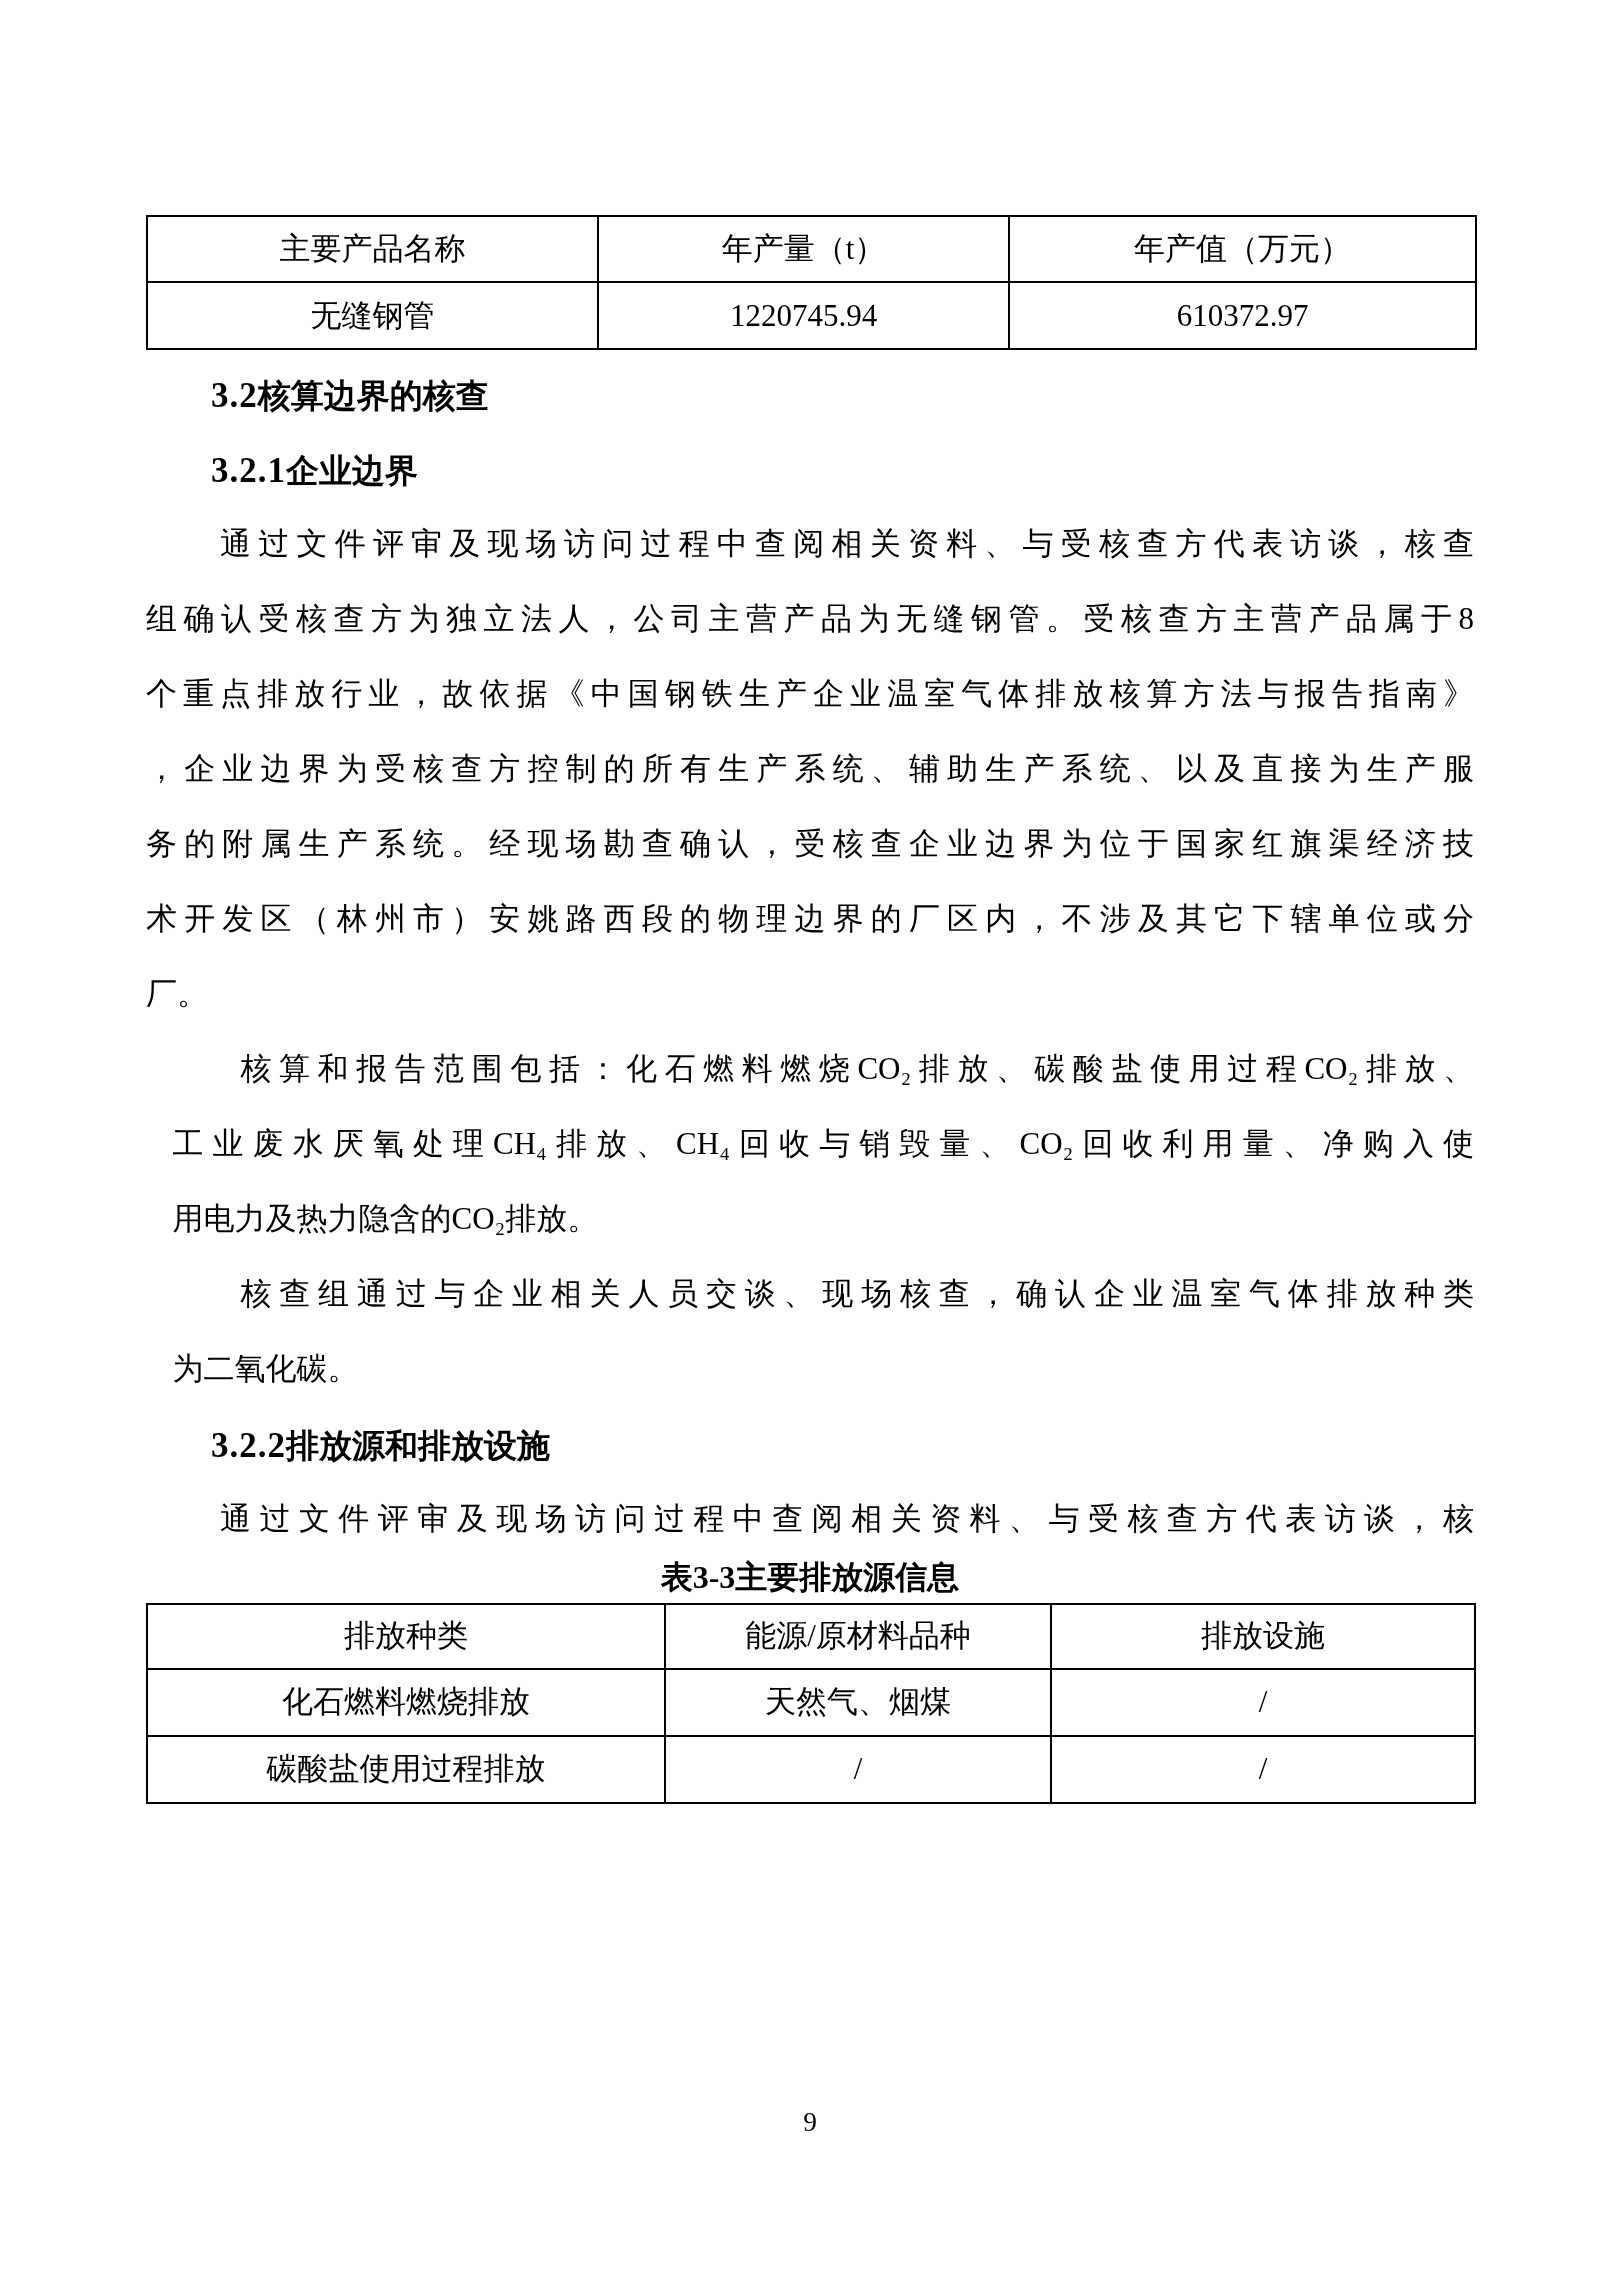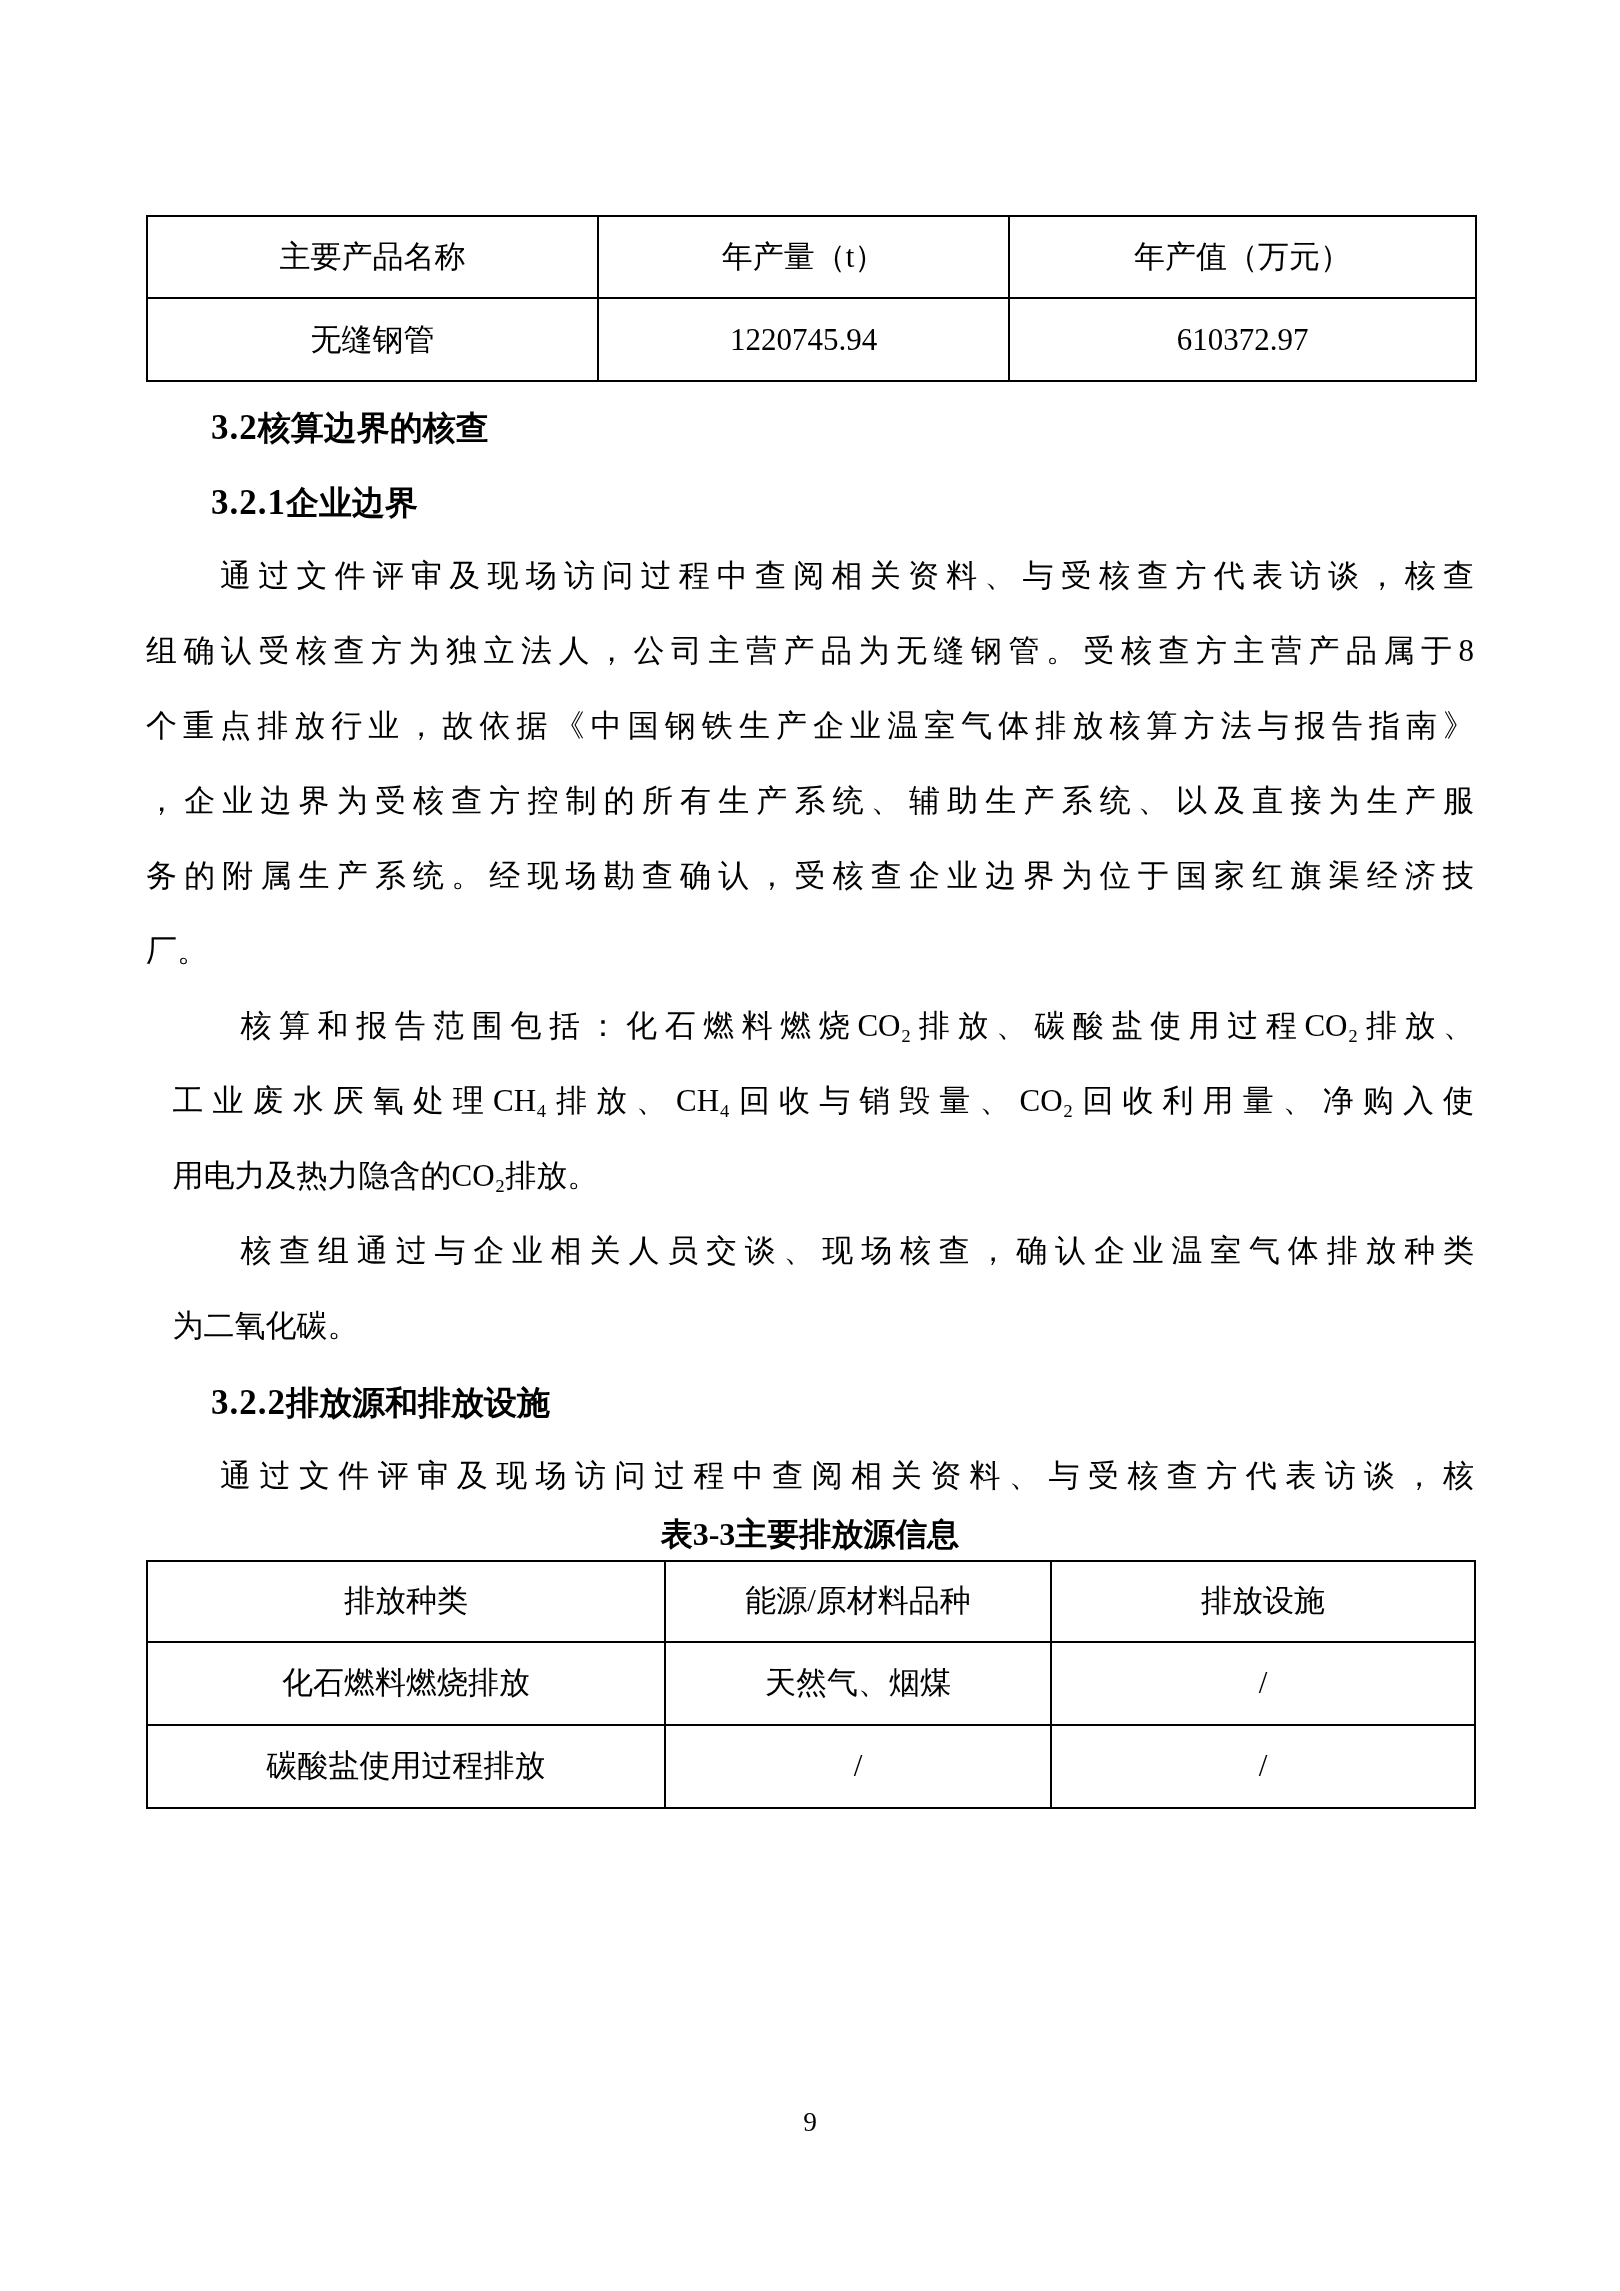--- a/index.html
+++ b/index.html
@@ -26,21 +26,21 @@
     table-layout: fixed;
     width: 1328px;
     border: 2.9px solid #000;
   }
   table.doc-table td, table.doc-table th {
     border: 2px solid #000;
     text-align: center;
     vertical-align: middle;
     font-size: 31px;
     font-weight: 400;
-    padding: 8px;
+    padding: 0;
     overflow: hidden;
   }
   table.doc-table tr.hdr td { border-bottom: 2.9px solid #000; }
   #product-table tr.hdr td { height: 64px; }
   #product-table tr.data td { height: 65px; margin-top: 43px; }
   #emission-table tr.hdr td { height: 63px; }
   #emission-table tr.data td { height: 65px; }
 
   
   .heading {
@@ -125,20 +125,21 @@
   <div class="heading">
     <span class="hnum">3.2.1</span><span class="htitle">企业边界</span>
   </div>
 
   <div>
     <div class="pline ind">通过文件评审及现场访问过程中查阅相关资料、与受核查方代表访谈，核查</div>
     <div class="pline">组确认受核查方为独立法人，公司主营产品为无缝钢管。受核查方主营产品属于8</div>
     <div class="pline">个重点排放行业，故依据《中国钢铁生产企业温室气体排放核算方法与报告指南》</div>
     <div class="pline">，企业边界为受核查方控制的所有生产系统、辅助生产系统、以及直接为生产服</div>
     <div class="pline">务的附属生产系统。经现场勘查确认，受核查企业边界为位于国家红旗渠经济技</div>
+    <div class="pline">术开发区（林州市）安姚路西段的物理边界的厂区内，不涉及其它下辖单位或分</div>
     <div class="pline last">厂。</div>
   </div>
 
   <div>
     <div class="pline ind-sm shift">核算和报告范围包括：化石燃料燃烧CO₂排放、碳酸盐使用过程CO₂排放、</div>
     <div class="pline shift">工业废水厌氧处理CH₄排放、CH₄回收与销毁量、CO₂回收利用量、净购入使</div>
     <div class="pline last shift">用电力及热力隐含的CO₂排放。</div>
   </div>
 
   <div>

